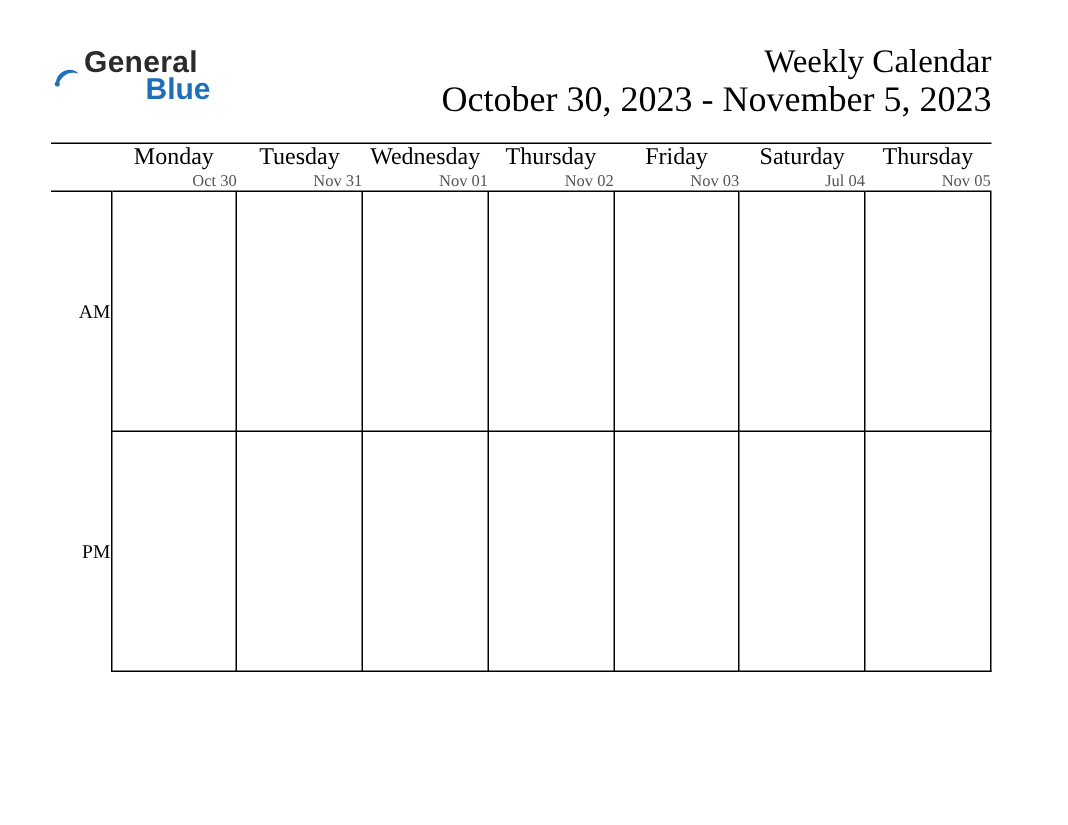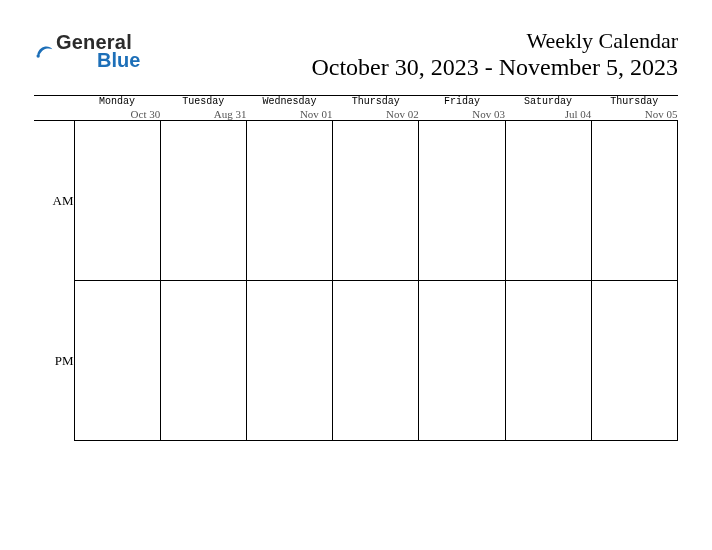--- a/index.html
+++ b/index.html
@@ -6,21 +6,21 @@
   html, body {
     width: 712px;
     height: 550px;
     background: #fff;
     font-family: "Times New Roman", Times, serif;
     color: #000;
   }
   .page {
     width: 712px;
     height: 550px;
-    padding: 28px 34px 60px 34px;
+    padding: 28px 51px 60px 34px;
   }
   .header {
     display: flex;
     align-items: flex-start;
     justify-content: space-between;
     margin-bottom: 14px;
   }
   .logo {
     display: flex;
     align-items: center;
@@ -66,23 +66,22 @@
   }
   col.label-col { width: 40px; }
   thead th {
     font-weight: 400;
     text-align: center;
     padding-top: 6px;
     padding-bottom: 6px;
     border-bottom: 1px solid #000;
   }
   thead th .dow {
-    font-size: 10px;
+    font-size: 16px;
     display: block;
-    font-family: Liberation Mono, monospace;
   }
   thead th .date {
     font-size: 11px;
     color: #555;
     display: block;
     margin-top: 1px;
     text-align: right;
   }
   tbody td.period-label {
     text-align: right;
@@ -135,21 +134,21 @@
     </colgroup>
     <thead>
       <tr>
         <th></th>
         <th>
           <span class="dow">Monday</span>
           <span class="date">Oct 30</span>
         </th>
         <th>
           <span class="dow">Tuesday</span>
-          <span class="date">Aug 31</span>
+          <span class="date">Nov 31</span>
         </th>
         <th>
           <span class="dow">Wednesday</span>
           <span class="date">Nov 01</span>
         </th>
         <th>
           <span class="dow">Thursday</span>
           <span class="date">Nov 02</span>
         </th>
         <th>

